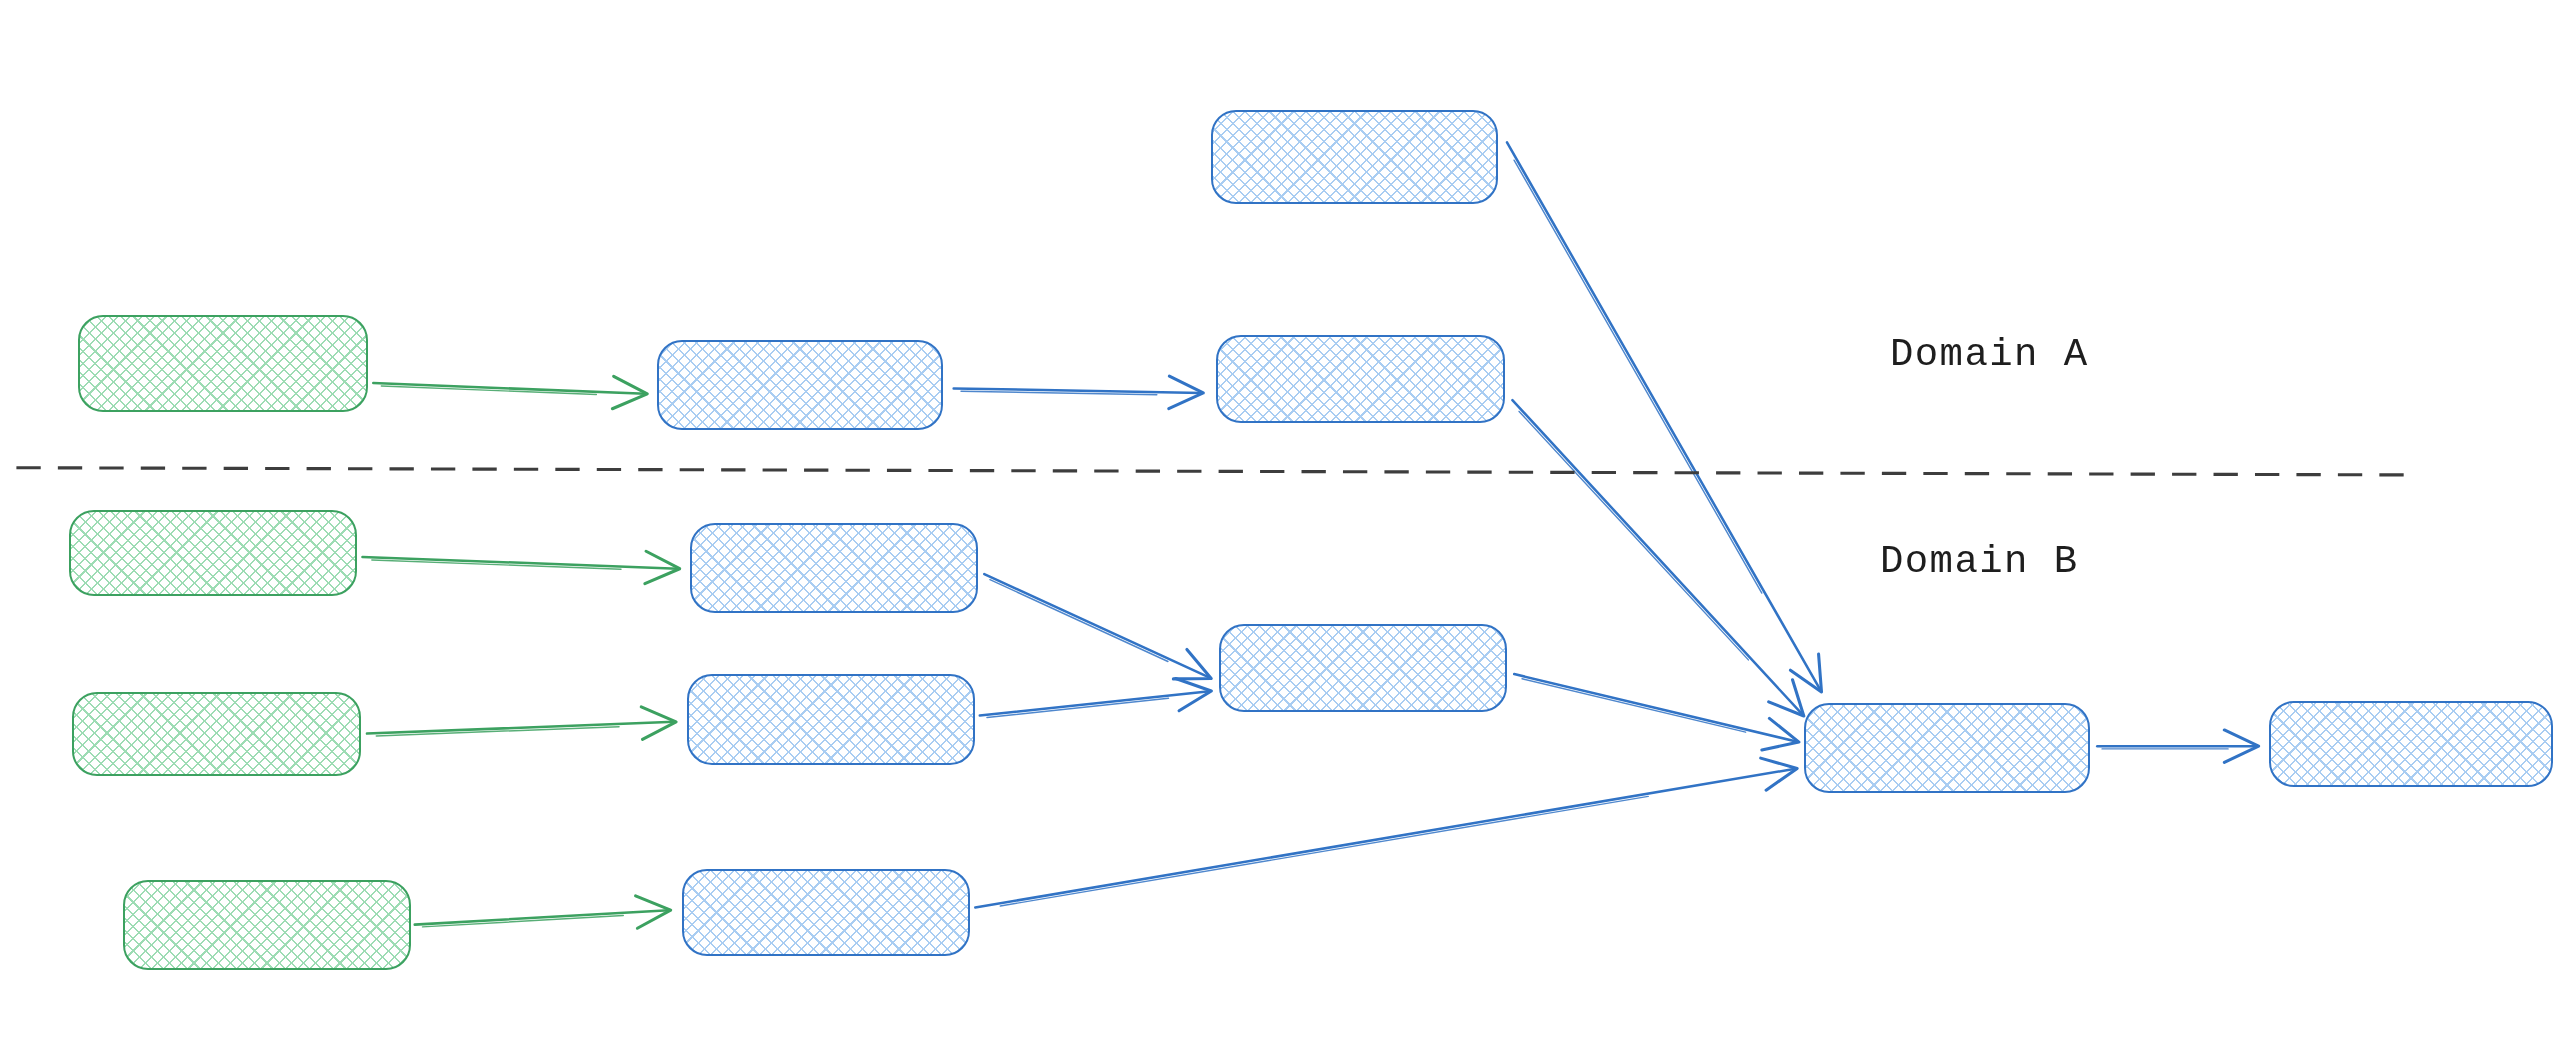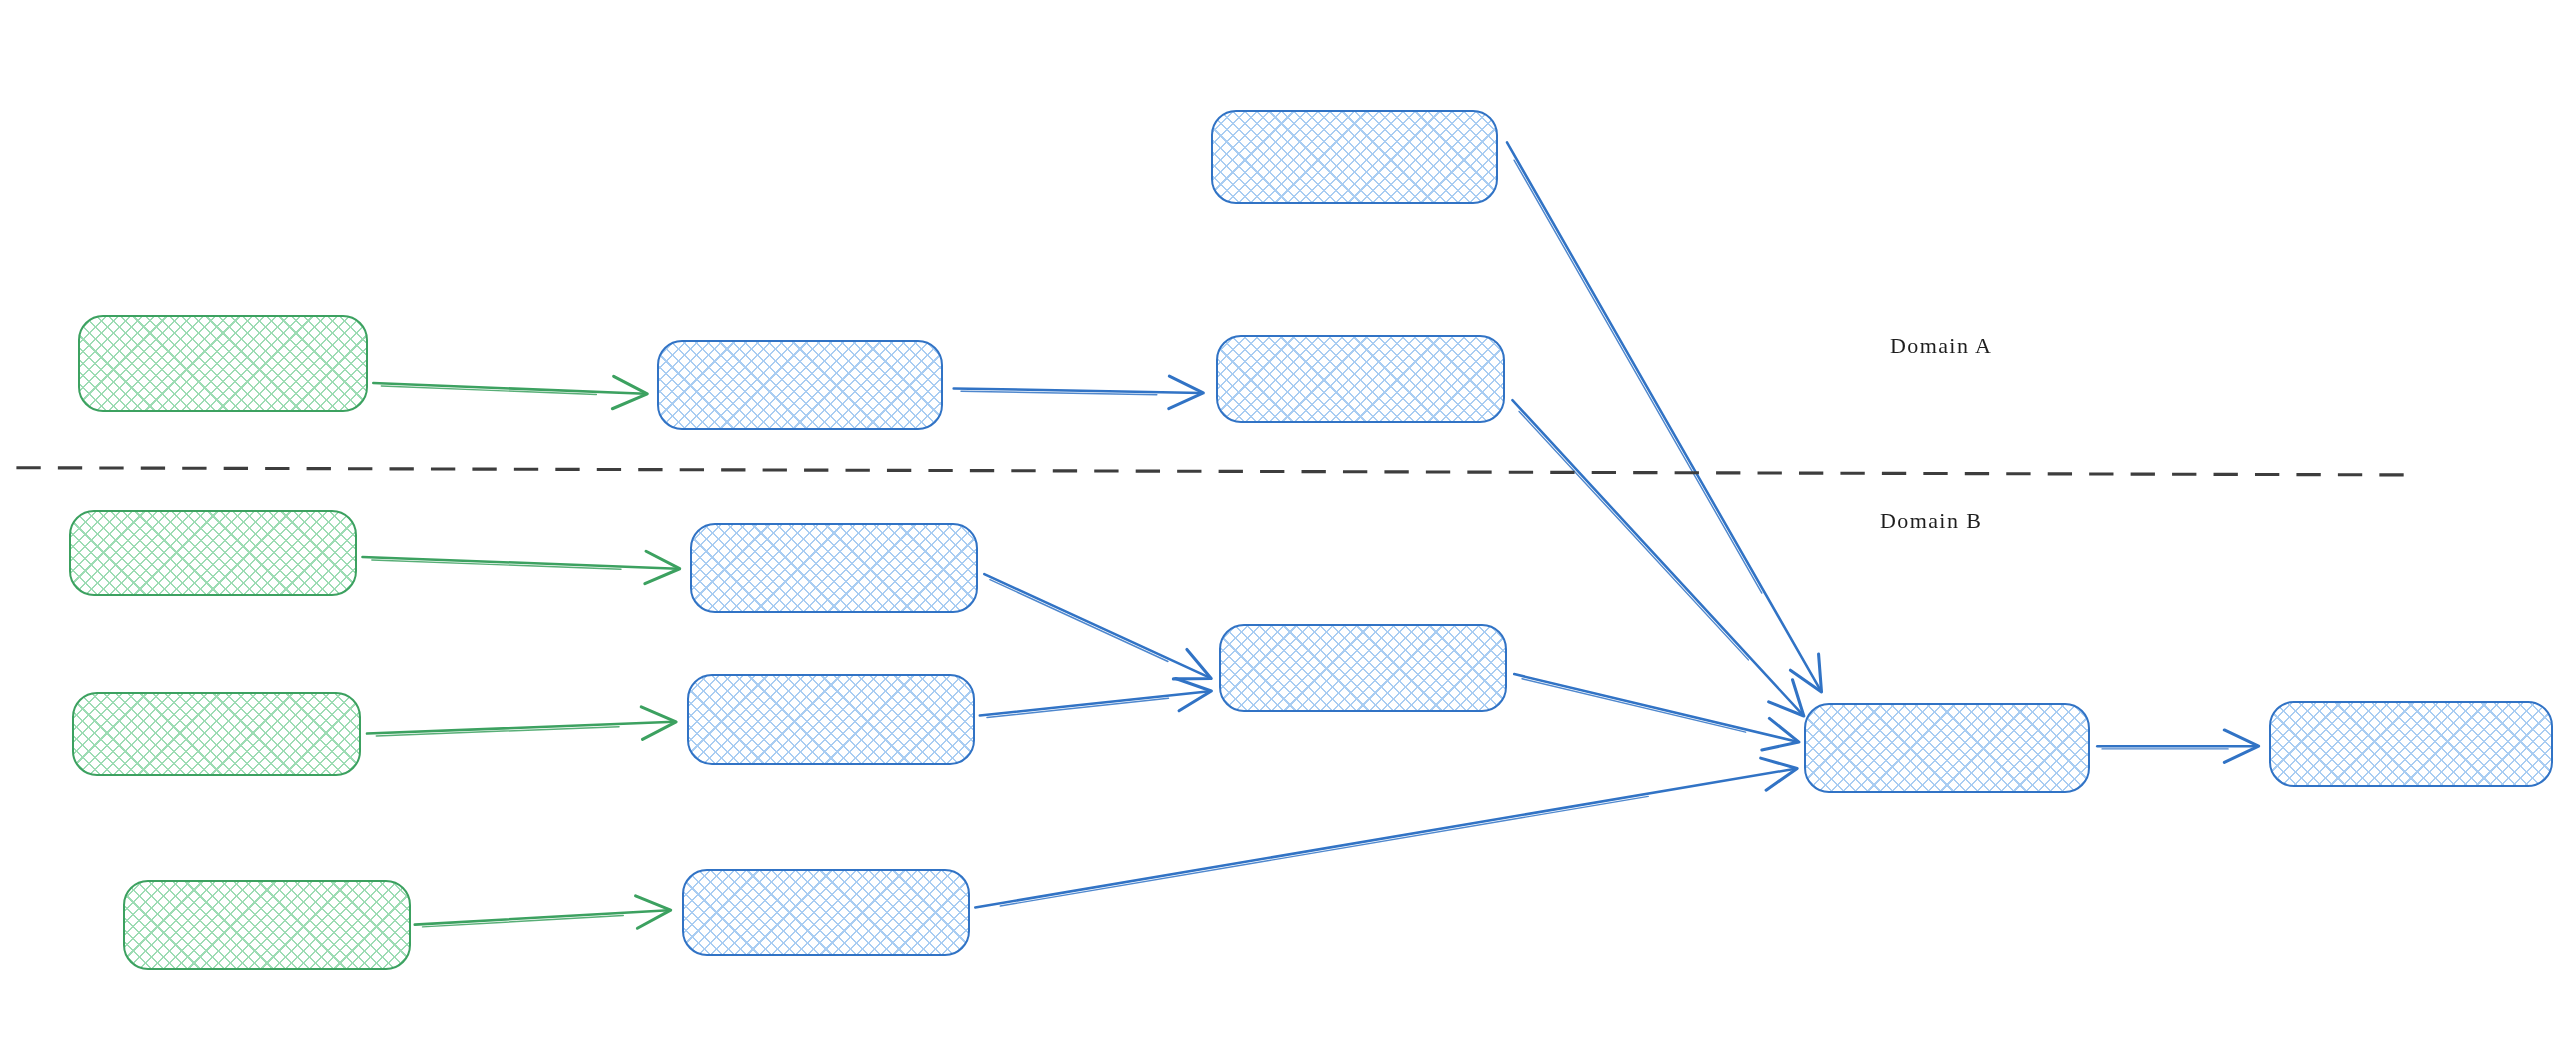--- a/index.html
+++ b/index.html
@@ -37,24 +37,24 @@
   }
   .node.green{
     border:2.7px solid var(--green-stroke);
     background-image:
       repeating-linear-gradient(45deg,  var(--green-hatch) 0 1.5px, transparent 1.5px 8.6px),
       repeating-linear-gradient(-45deg, var(--green-hatch) 0 1.5px, transparent 1.5px 8.6px);
   }
   .domain-label{
     position:absolute;
     color:var(--label-text);
-    font-size:22px;
+    font-size:39px;
     letter-spacing:1.4px;
     white-space:nowrap;
-    font-family:Liberation Serif, serif;
+    font-family:Liberation Mono, monospace;
   }
 </style>
 </head>
 <body>
 
 <div class="canvas" style="width: 2576px; height: 1049px;">
 
   <svg class="edge-layer" xmlns="http://www.w3.org/2000/svg" viewBox="0 0 2858 1164">
     <defs>
       <marker id="arrowhead-blue" markerUnits="userSpaceOnUse" markerWidth="56" markerHeight="56" refX="46" refY="26" orient="auto">
@@ -109,21 +109,21 @@
         <line x1="1082" y1="1007" x2="1992" y2="853" stroke="var(--blue-stroke)" stroke-width="2.8" stroke-linecap="round" marker-end="url(#arrowhead-blue)"></line>
       </g>
       <g>
         <line x1="2332.31" y1="831" x2="2472.14" y2="831" stroke="var(--blue-stroke)" stroke-width="1.6" stroke-linecap="round" opacity="0.85"></line>
         <line x1="2327" y1="828" x2="2504" y2="828" stroke="var(--blue-stroke)" stroke-width="2.8" stroke-linecap="round" marker-end="url(#arrowhead-blue)"></line>
       </g>
       <line x1="18" y1="519" x2="2677" y2="527" stroke="var(--separator)" stroke-width="3.5" stroke-linecap="butt" stroke-dasharray="27 19"></line>
     </svg>
 
   <div class="domain-label" style="left: 1890px; top: 333px;">Domain A</div>
-  <div class="domain-label" style="left: 1880px; top: 508px;">Domain B</div>
+  <div class="domain-label" style="left: 1880px; top: 540px;">Domain B</div>
 
 <div class="node blue" style="left: 1211px; top: 110px; width: 287px; height: 94px;"></div>
     <div class="node green" style="left: 78px; top: 315px; width: 290px; height: 97px;"></div>
     <div class="node blue" style="left: 657px; top: 340px; width: 286px; height: 90px;"></div>
     <div class="node blue" style="left: 1216px; top: 335px; width: 289px; height: 88px;"></div>
     <div class="node green" style="left: 69px; top: 510px; width: 288px; height: 86px;"></div>
     <div class="node blue" style="left: 690px; top: 523px; width: 288px; height: 90px;"></div>
     <div class="node green" style="left: 72px; top: 692px; width: 289px; height: 84px;"></div>
     <div class="node blue" style="left: 687px; top: 674px; width: 288px; height: 91px;"></div>
     <div class="node blue" style="left: 1219px; top: 624px; width: 288px; height: 88px;"></div>

